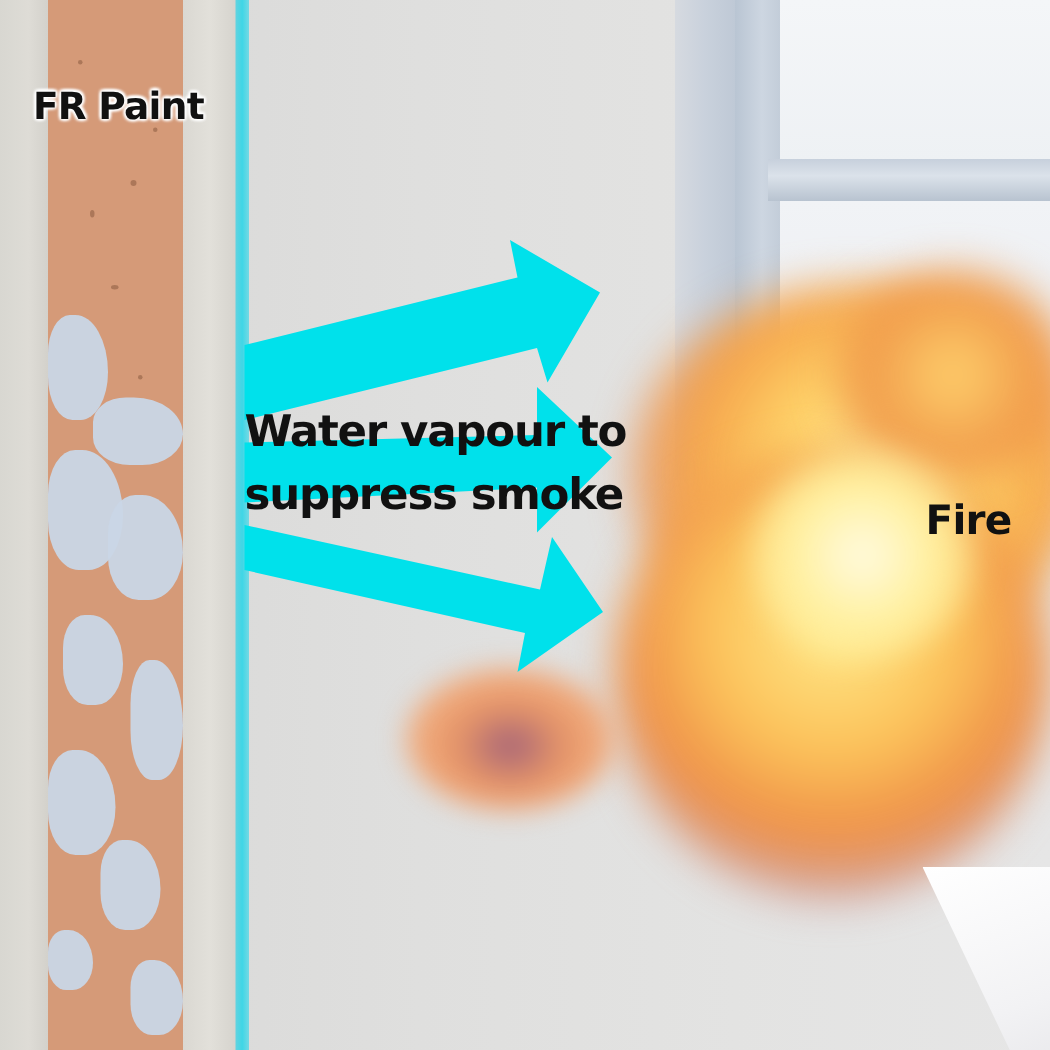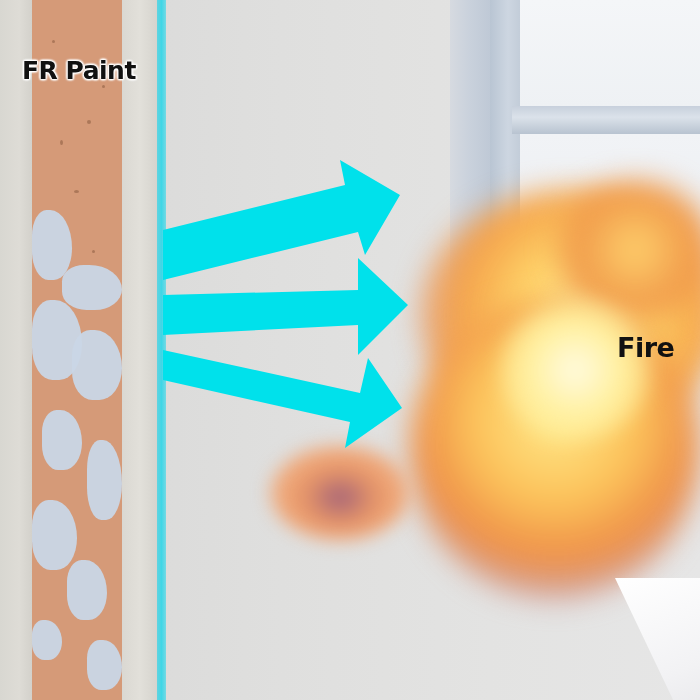--- a/index.html
+++ b/index.html
@@ -103,16 +103,18 @@
   <div class="fr-layer"></div>
 
   <svg class="arrows" viewBox="0 0 700 700">
     <polygon fill="#00E1EB" points="163,230 345,185 340,160 400,195 365,255 358,232 163,280"></polygon>
     <polygon fill="#00E1EB" points="163,295 358,290 358,258 408,305 358,355 358,325 163,335"></polygon>
     <polygon fill="#00E1EB" points="163,350 360,393 368,358 402,408 345,448 350,422 163,380"></polygon>
   </svg>
 
   <div class="label label-fr">FR Paint</div>
   <div class="label label-vapour">
+    <div>Water vapour to</div>
+    <div>suppress smoke</div>
   </div>
   <div class="label label-fire">Fire</div>
 
 </div>
 
 </body></html>

